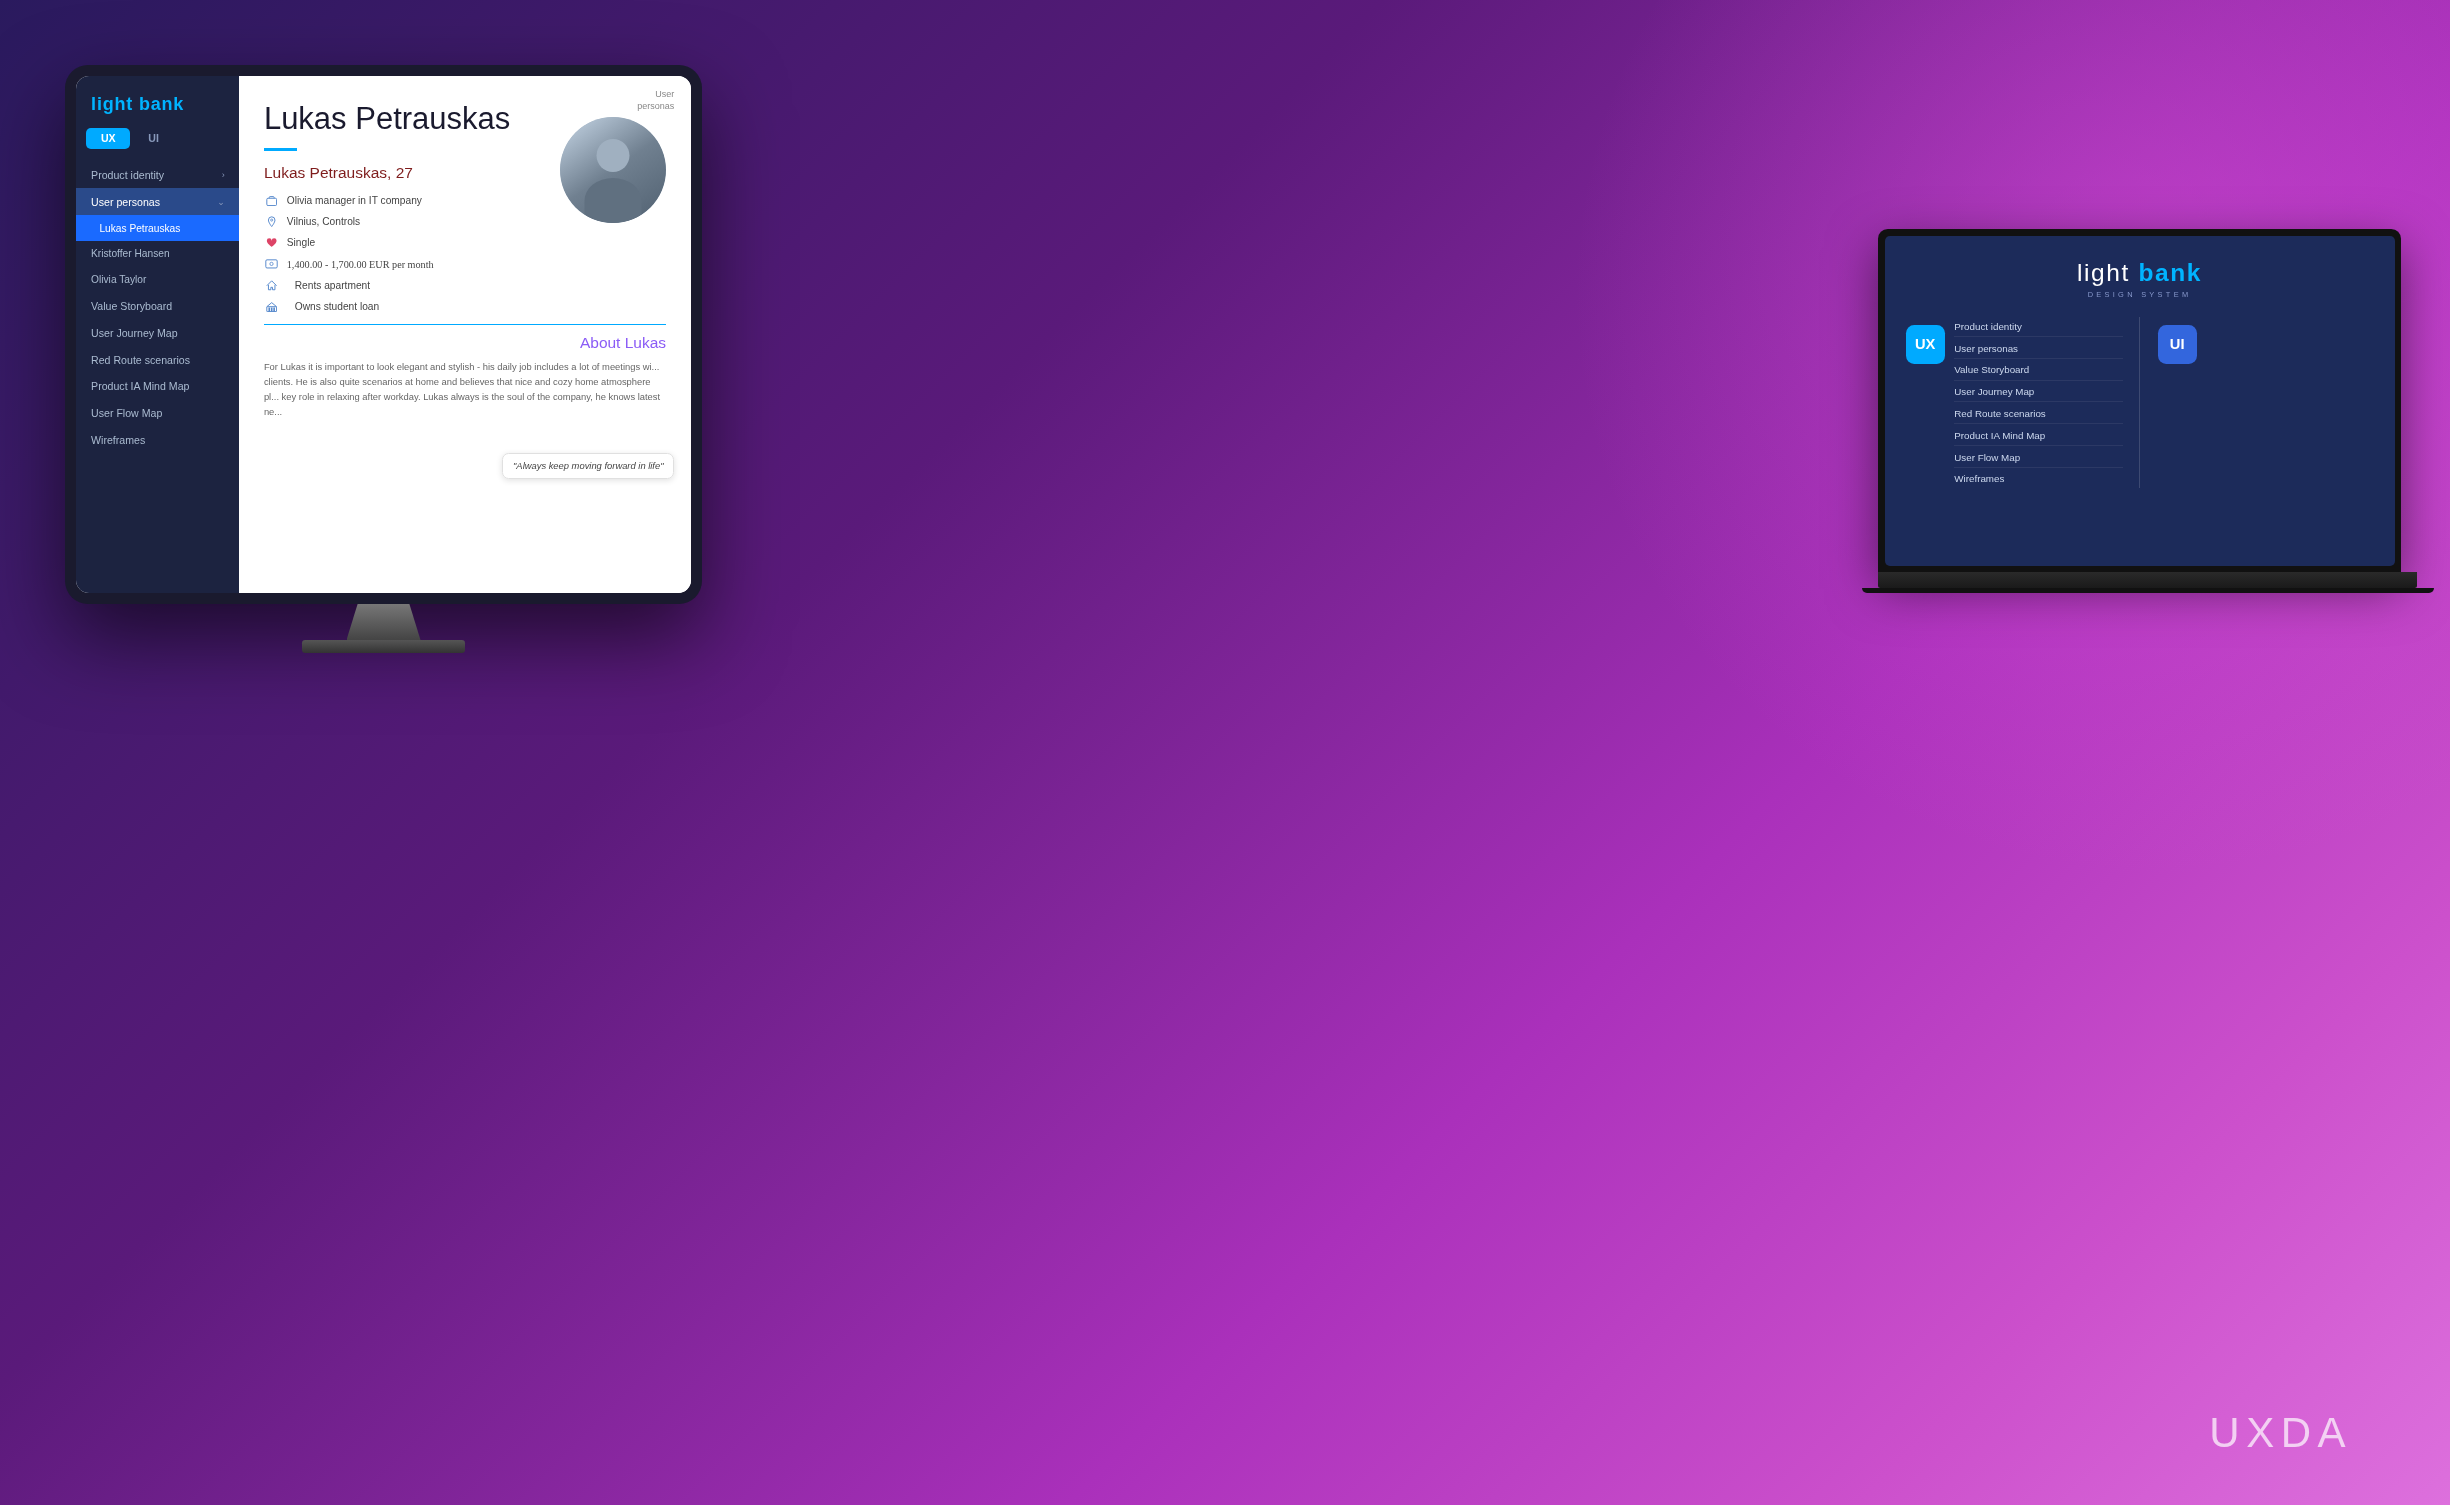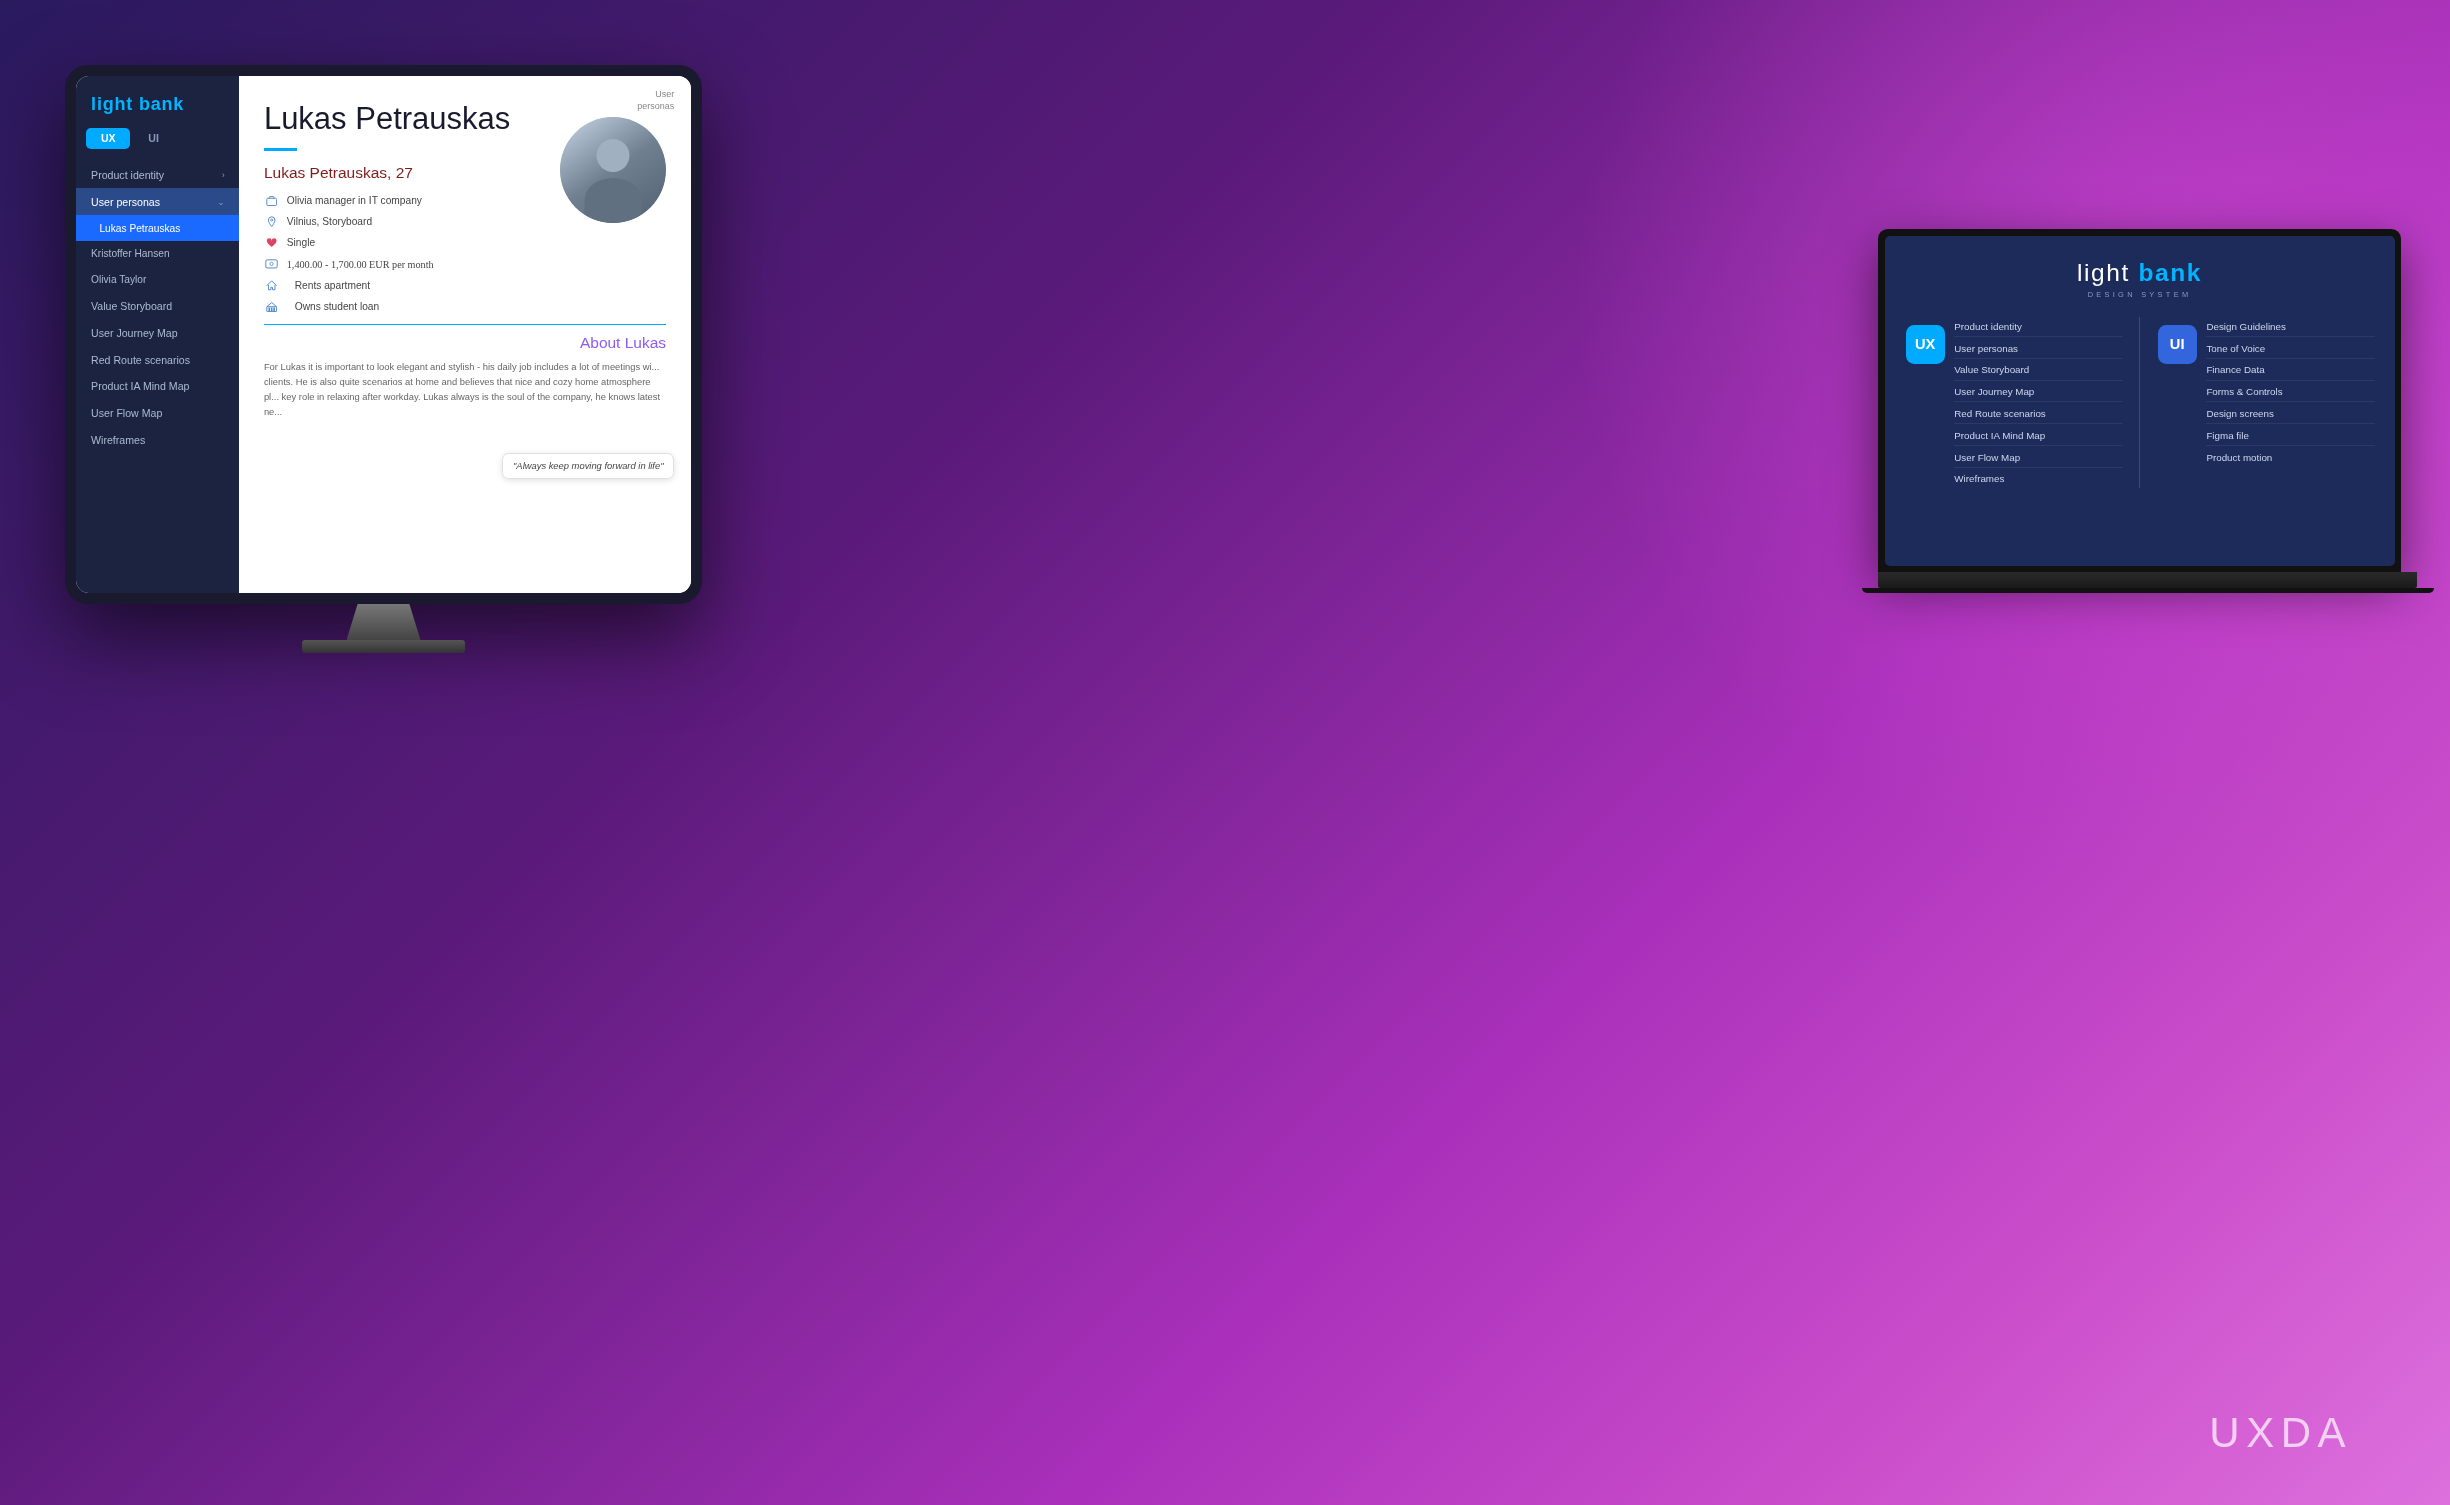--- a/index.html
+++ b/index.html
@@ -471,21 +471,21 @@
               </div>
             <span style="font-size:10.2px;color:#444;">Olivia manager in IT company</span>
           </div>
           <div class="info-row">
             <div class="info-icon">
                 <svg width="11.4" height="11.4" viewBox="0 0 14 14" fill="none">
                   <path d="M7 1a4 4 0 014 4c0 3-4 8-4 8S3 8 3 5a4 4 0 014-4z" stroke="#5588cc" stroke-width="1.2"></path>
                   <circle cx="7" cy="5" r="1.3" stroke="#5588cc" stroke-width="1"></circle>
                 </svg>
               </div>
-            <span style="font-size:10.2px;color:#444;">Vilnius, Storyboard</span>
+            <span style="font-size:10.2px;color:#444;">Vilnius, Controls</span>
           </div>
           <div class="info-row">
             <div class="info-icon">
                 <svg width="11.4" height="11.4" viewBox="0 0 14 14" fill="#dd4466">
                   <path d="M7 12S1 8 1 4.5a3 3 0 016 0 3 3 0 016 0C13 8 7 12 7 12z"></path>
                 </svg>
               </div>
             <span style="font-size:10.2px;color:#444;">Single</span>
           </div>
           <div class="info-row">
@@ -566,29 +566,20 @@
             <div class="col-item">Wireframes</div>
           </div>
         </div>
 
         <div class="col-divider"></div>
 
         <div class="laptop-column">
           <div class="col-badge">
             <div class="col-badge-inner ui-badge">UI</div>
           </div>
-          <div class="col-items">
-            <div class="col-item">Design Guidelines</div>
-            <div class="col-item">Tone of Voice</div>
-            <div class="col-item">Finance Data</div>
-            <div class="col-item">Forms &amp; Controls</div>
-            <div class="col-item">Design screens</div>
-            <div class="col-item">Figma file</div>
-            <div class="col-item">Product motion</div>
-          </div>
         </div>
 
       </div>
     </div>
   </div>
 
   <div style="width:539px;height:16.3px;background:linear-gradient(to bottom,#2a2a2a,#1a1a1a);border-radius:0 0 2.5px 2.5px;"></div>
   <div style="width:572px;height:4.9px;background:#111;border-radius:0 0 6.5px 6.5px;margin-left:-16.3px;"></div>
 </div>
 

